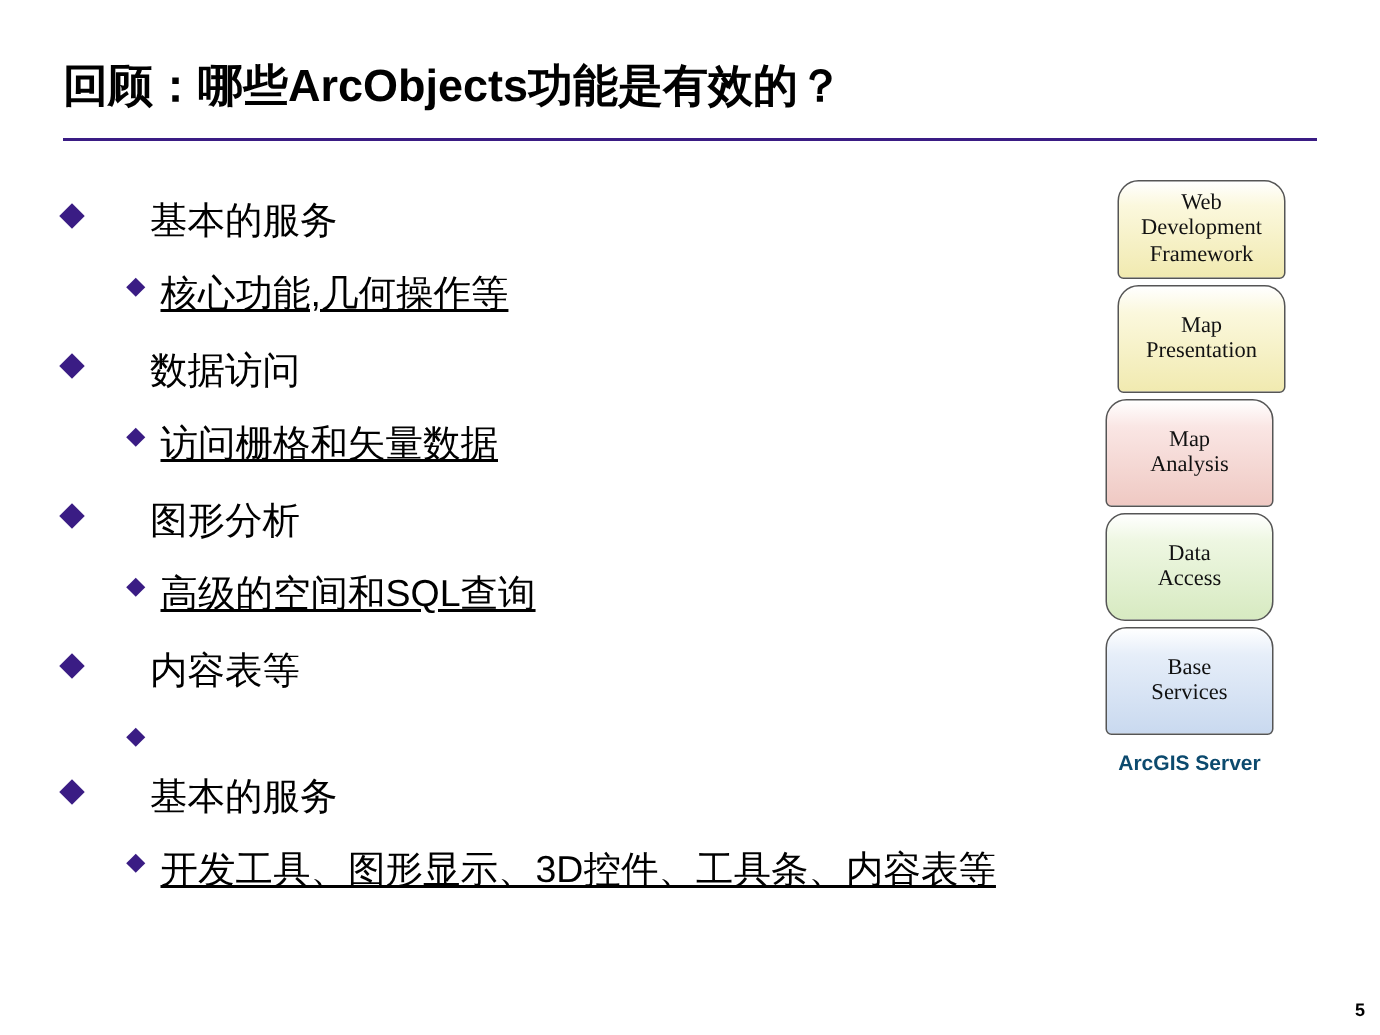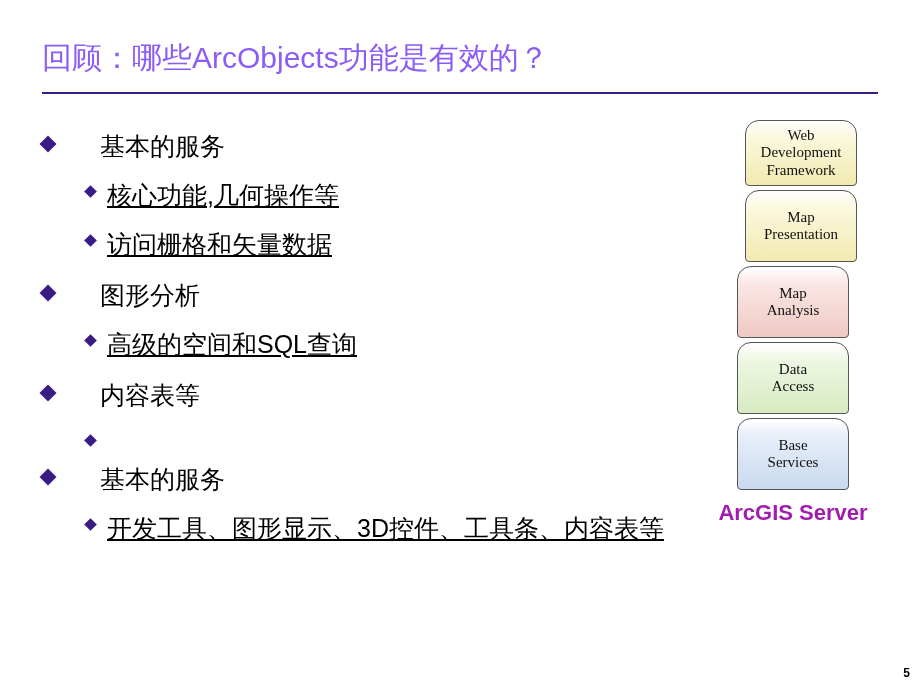--- a/index.html
+++ b/index.html
@@ -1,18 +1,18 @@
 <!DOCTYPE html>
 <html><head>
 <meta charset="utf-8">
 <style>
   * { margin: 0; padding: 0; box-sizing: border-box; }
   html, body { width: 920px; height: 690px; background: #ffffff; font-family: "Microsoft YaHei", Arial, sans-serif; overflow: hidden; }
   .slide { position: relative; width: 920px; height: 690px; padding: 40px 42px 0 42px; }
-  .title { color: #8b5cf6; font-size: 30px; font-weight: normal; line-height: 1.2; padding-bottom: 10px; }
+  .title { color: #000000; font-size: 30px; font-weight: bold; line-height: 1.2; padding-bottom: 10px; }
   .hr { border: none; border-top: 2px solid #3a1c84; margin-top: 6px; margin-bottom: 18px; }
   .content-row { display: flex; }
   .bullets { flex: 1; padding-right: 20px; }
   .lvl1 { display: flex; align-items: flex-start; margin-top: 18px; gap: 32px; }
   .lvl1 .dia { width: 12px; height: 12px; background: #3a1c84; transform: rotate(45deg); margin-top: 8px; margin-right: 14px; flex-shrink: 0; }
   .lvl1 .txt { font-size: 25px; color: #000; font-weight: 400; }
   .lvl2 { display: flex; align-items: flex-start; margin-top: 16px; margin-left: 44px; }
   .lvl2 .dia { width: 9px; height: 9px; background: #3a1c84; transform: rotate(45deg); margin-top: 8px; margin-right: 12px; flex-shrink: 0; }
   .lvl2 .txt { font-size: 25px; color: #000; font-weight: 400; text-decoration: underline; }
   .stack-col { width: 170px; padding-top: 8px; display: flex; flex-direction: column; align-items: center; }
@@ -20,23 +20,23 @@
     width: 112px; height: 72px;
     border: 1px solid #555; border-radius: 14px 14px 4px 4px;
     display: flex; align-items: center; justify-content: center;
     text-align: center; font-family: "Times New Roman", serif; font-size: 15px;
     line-height: 1.15; color: #111; margin-bottom: 4px;
     position: relative;
   }
   .stack-box.h3 { height: 66px; }
   .sb-yellow { background: linear-gradient(#ffffff 0%, #fbf8dd 25%, #f1eab0 100%); margin-left: 16px; }
   .sb-pink   { background: linear-gradient(#ffffff 0%, #fae6e4 25%, #efc9c3 100%); }
-  .sb-green  { background: linear-gradient(#ffffff 0%, #eef7e2 25%, #d7eac1 100%); }
+  .sb-green  { background: linear-gradient(#ffffff 0%, #eef7e2 25%, #d7eac1 100%); border-radius: 13px; }
   .sb-blue   { background: linear-gradient(#ffffff 0%, #e6eef9 25%, #c9d9ef 100%); }
-  .stack-label { color: #a21caf; font-weight: bold; font-size: 22px; margin-top: 6px; text-align: center; white-space: nowrap; }
+  .stack-label { color: #0c4a6e; font-weight: bold; font-size: 14px; margin-top: 6px; text-align: center; white-space: nowrap; }
   .pagenum { position: absolute; right: 10px; bottom: 10px; font-size: 12px; color: #000; font-weight: bold; }
 </style>
 </head>
 <body>
 
 <div class="slide">
 
   <div class="title">回顾：哪些ArcObjects功能是有效的？</div>
   <hr class="hr">
 
@@ -45,20 +45,24 @@
     <div class="bullets">
       <div class="lvl1">
         <div class="dia"></div>
         <div class="txt">基本的服务</div>
       </div>
       <div class="lvl2">
         <div class="dia"></div>
         <div class="txt">核心功能,几何操作等</div>
       </div>
 
+      <div class="lvl1">
+        <div class="dia"></div>
+        <div class="txt">数据访问</div>
+      </div>
       <div class="lvl2">
         <div class="dia"></div>
         <div class="txt">访问栅格和矢量数据</div>
       </div>
 
       <div class="lvl1">
         <div class="dia"></div>
         <div class="txt">图形分析</div>
       </div>
       <div class="lvl2">

